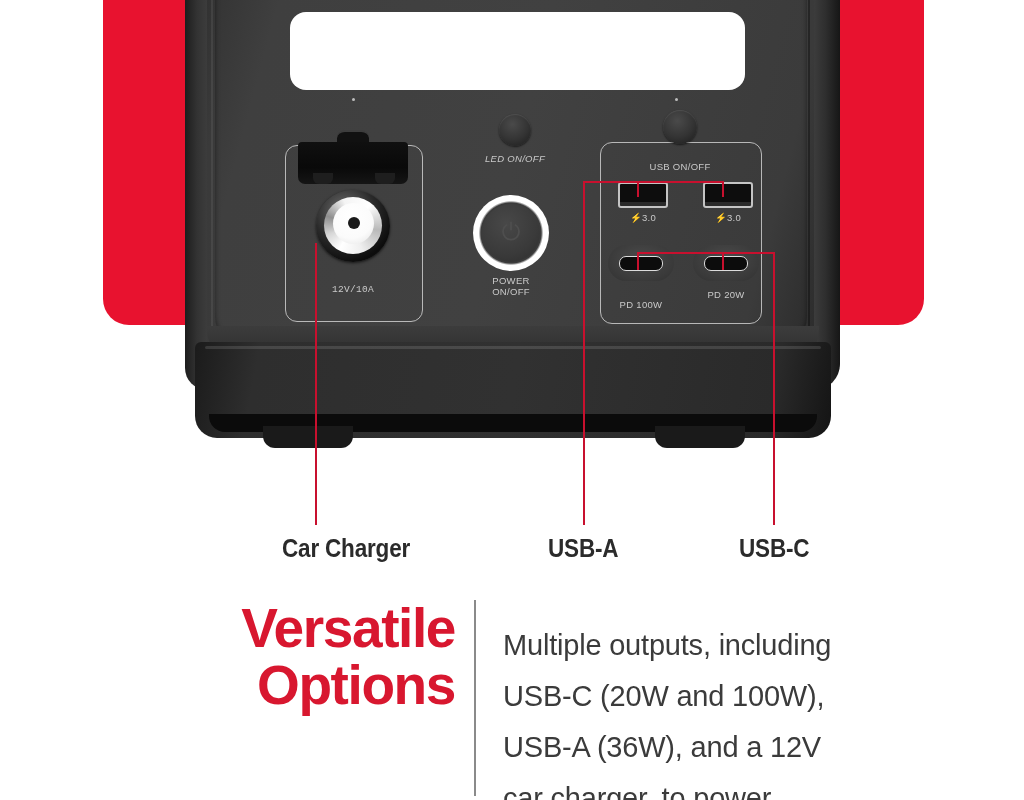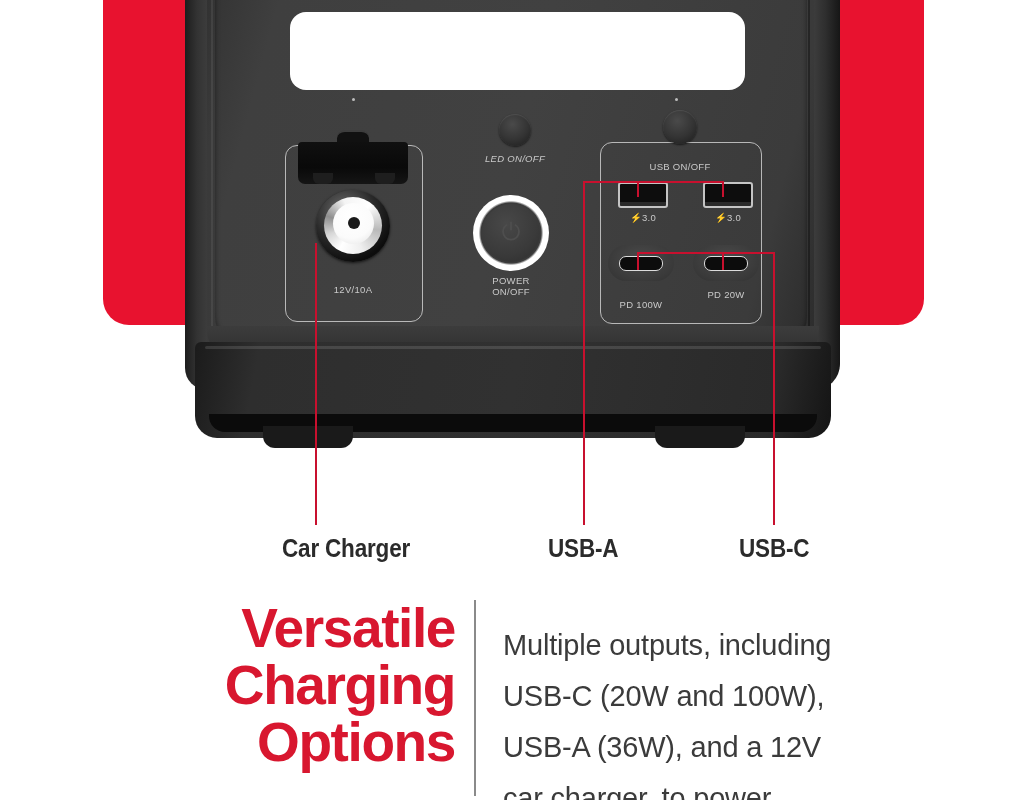--- a/index.html
+++ b/index.html
@@ -202,21 +202,21 @@
 
     <div class="panel-outline panel-car"></div>
     <div class="cover-tab"></div>
     <div class="cover"></div>
     <div class="cover-nub a"></div>
     <div class="cover-nub b"></div>
     <div class="socket-outer"></div>
     <div class="socket-ring"></div>
     <div class="socket-inner"></div>
     <div class="socket-pin"></div>
-    <div class="lbl-port" style="left:118px;top:294px;width:100px;">12V/10A</div>
+    <div class="lbl-port" style="left:118px;top:294px;width:100px;font-family:Liberation Mono, monospace;">12V/10A</div>
 
     <div class="led-btn"></div>
     <div class="lbl-port" style="left:280px;top:163px;width:100px;font-style:italic;">LED ON/OFF</div>
 
     <div class="pwr-ring"></div>
     <div class="pwr-core"></div>
     <div class="pwr-glyph">⏻</div>
     <div class="lbl-port" style="left:276px;top:285px;width:100px;">POWER</div>
     <div class="lbl-port" style="left:276px;top:296px;width:100px;">ON/OFF</div>
 
@@ -252,21 +252,20 @@
   <div class="leader" style="left:722px;top:252px;width:2px;height:18px;"></div>
   <div class="leader" style="left:637px;top:252px;width:138px;height:2px;"></div>
   <div class="leader" style="left:773px;top:252px;width:2px;height:273px;"></div>
 
   <div class="callout" style="left:282px;top:534px;">Car Charger</div>
   <div class="callout" style="left:548px;top:534px;">USB-A</div>
   <div class="callout" style="left:739px;top:534px;">USB-C</div>
 
   <div class="headline">
     <div>Versatile</div>
-    <div>Charging</div>
     <div>Options</div>
   </div>
 
   <div class="divider"></div>
 
   <div class="bodycopy">
     <div>Multiple outputs, including</div>
     <div>USB-C (20W and 100W),</div>
     <div>USB-A (36W), and a 12V</div>
     <div>car charger, to power</div>

